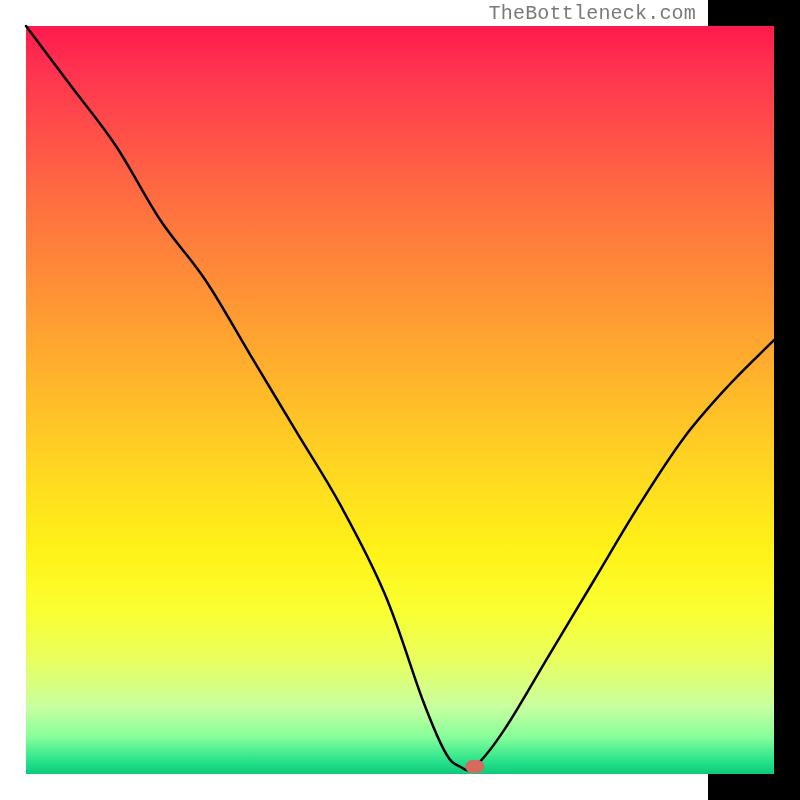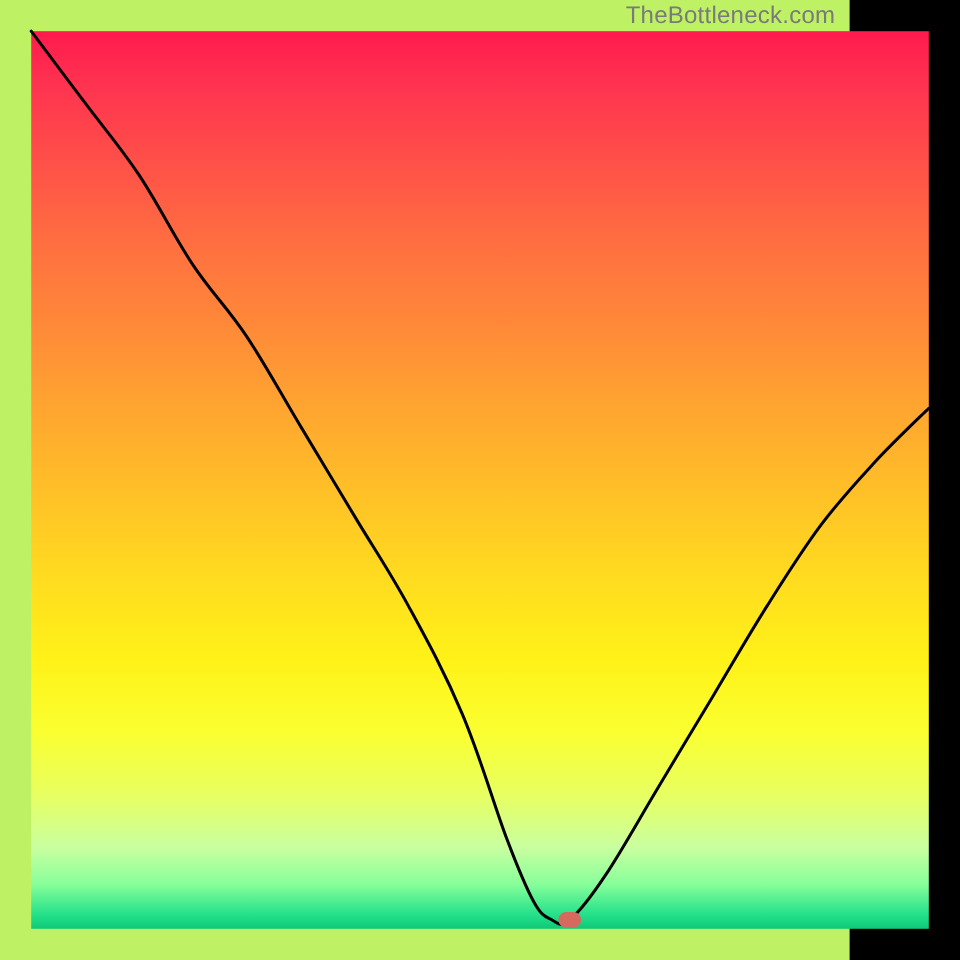--- a/index.html
+++ b/index.html
@@ -10,21 +10,22 @@
     background: #000;
     overflow: hidden;
     font-family: Arial, Helvetica, sans-serif;
   }
   .frame {
     position: absolute;
     top: 0;
     left: 0;
     width: 708px;
     height: 800px;
-    background: #bef264;
+    background: #ffffff;
+    font-family: Liberation Mono, monospace;
   }
   .plot {
     position: absolute;
     top: 26px;
     left: 26px;
     width: 748px;
     height: 748px;
     background: linear-gradient(
       to bottom,
       #ff1a4d 0%,

